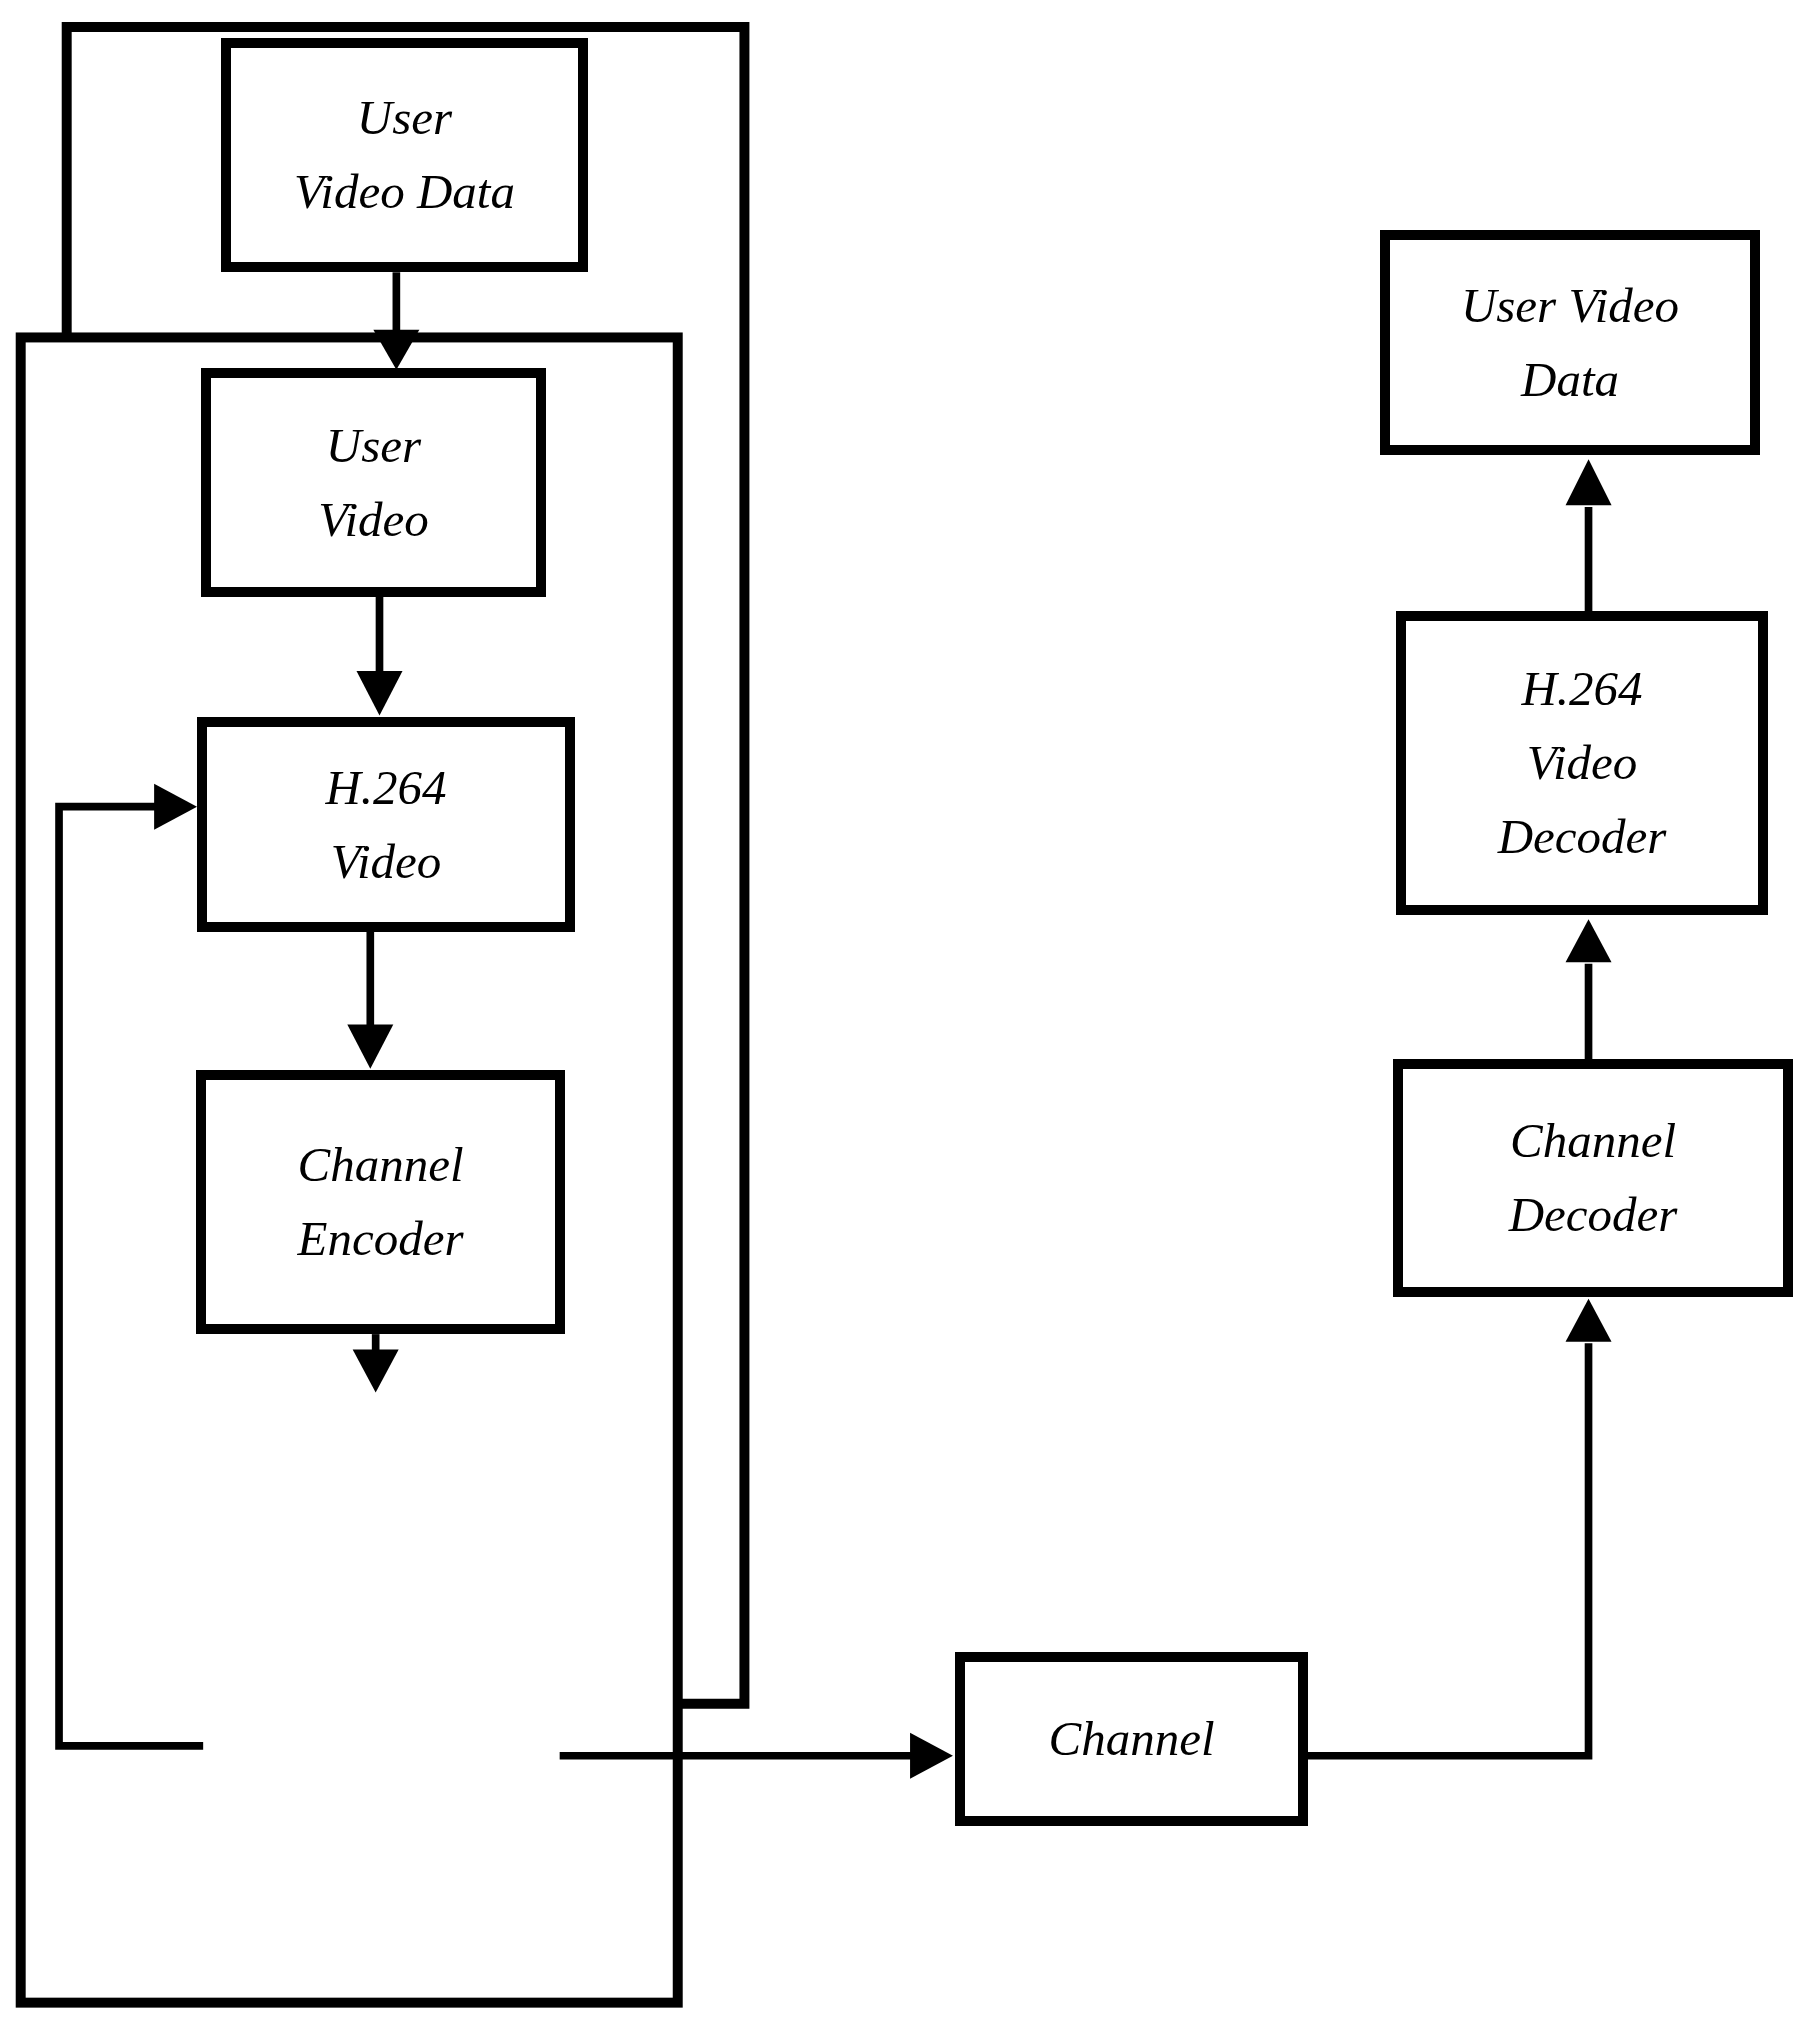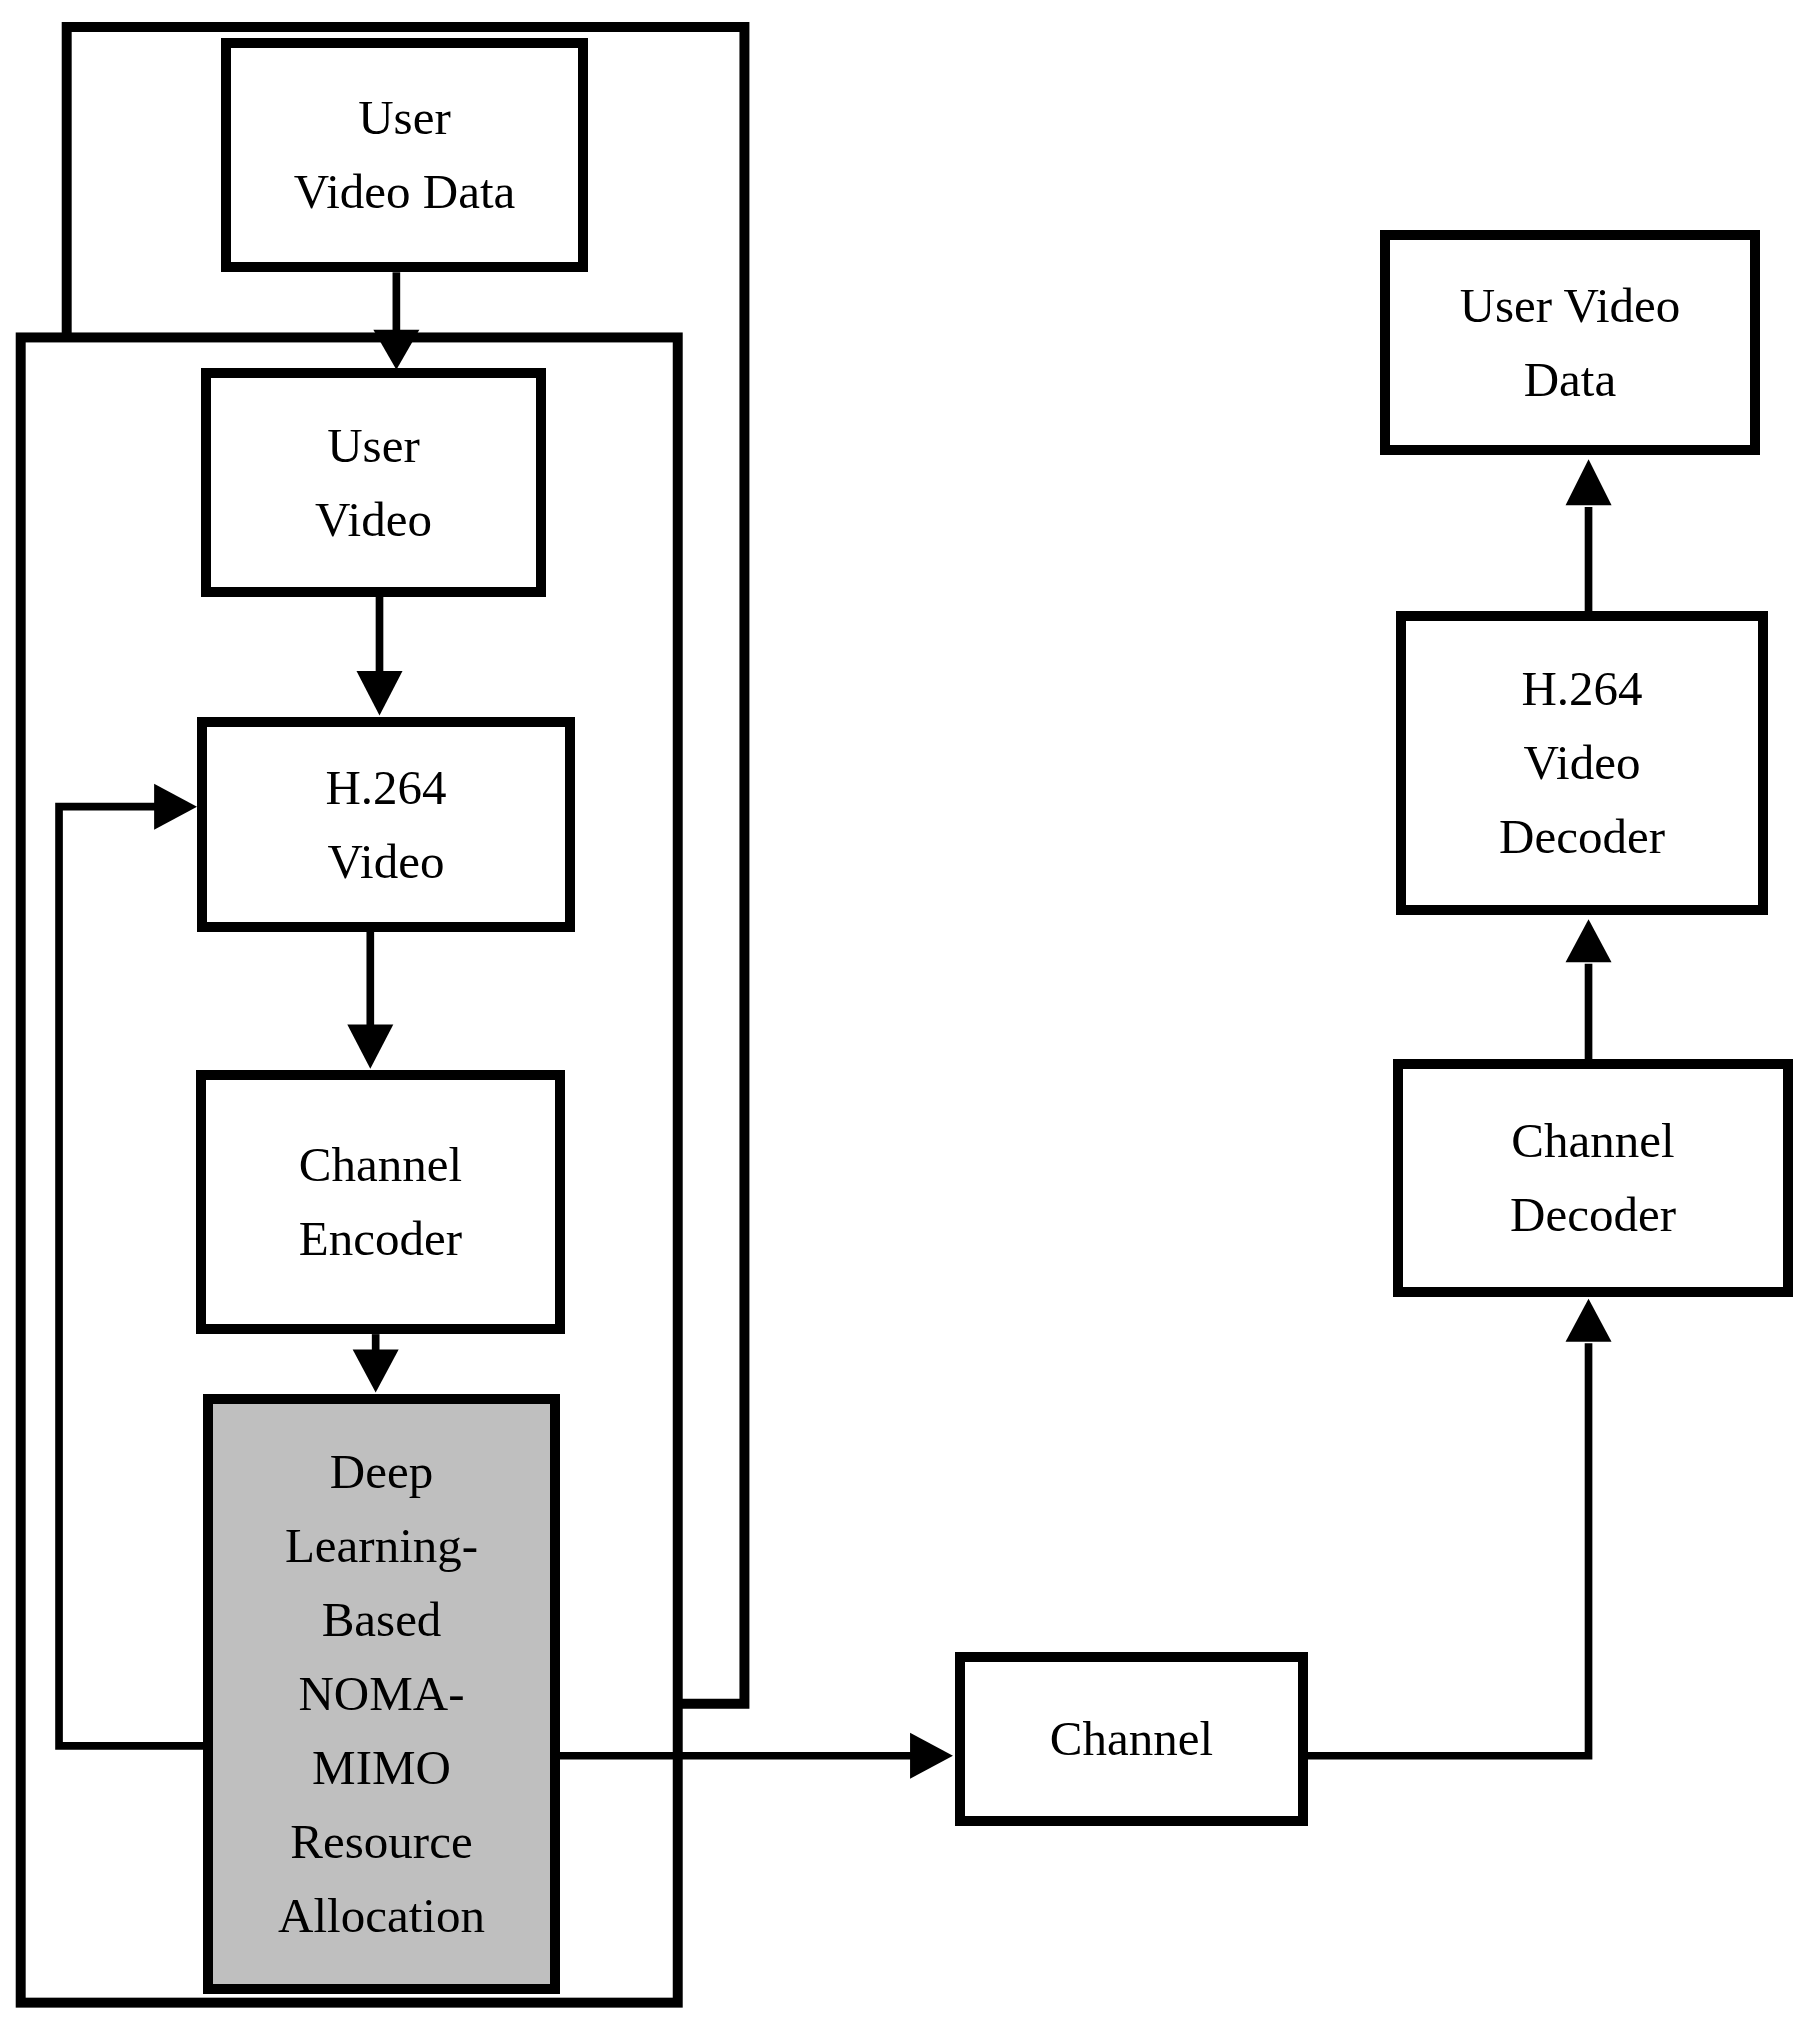--- a/index.html
+++ b/index.html
@@ -14,20 +14,21 @@
   .node{
     position:absolute;
     box-sizing:border-box;
     border:10px solid #000000;
     background:#ffffff;
     display:flex;align-items:center;justify-content:center;
     text-align:center;
     font-size:49px;line-height:74px;
     white-space:pre-line;
     z-index:2;
+    font-style:italic;
   }
   .node.highlight{background:#bfbfbf;}
 </style>
 </head>
 <body>
 
 <div class="stage">
 
   <svg viewBox="0 0 2370 2641">
 
@@ -68,27 +69,20 @@
 
   <div class="node" style="left:201px;top:368px;width:345px;height:229px;">User
 Video</div>
 
   <div class="node" style="left:197px;top:717px;width:378px;height:215px;">H.264
 Video</div>
 
   <div class="node" style="left:196px;top:1070px;width:369px;height:264px;">Channel
 Encoder</div>
 
-  <div class="node highlight" style="left:203px;top:1394px;width:357px;height:600px;">Deep
-Learning-
-Based
-NOMA-
-MIMO
-Resource
-Allocation</div>
 
   <div class="node" style="left:955px;top:1652px;width:353px;height:174px;">Channel</div>
 
   <div class="node" style="left:1380px;top:230px;width:380px;height:225px;">User Video
 Data</div>
 
   <div class="node" style="left:1396px;top:611px;width:372px;height:304px;">H.264
 Video
 Decoder</div>
 

